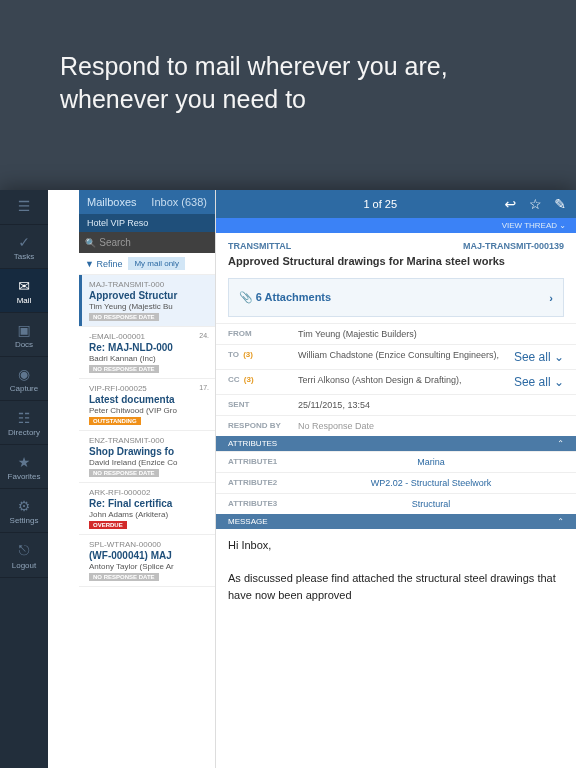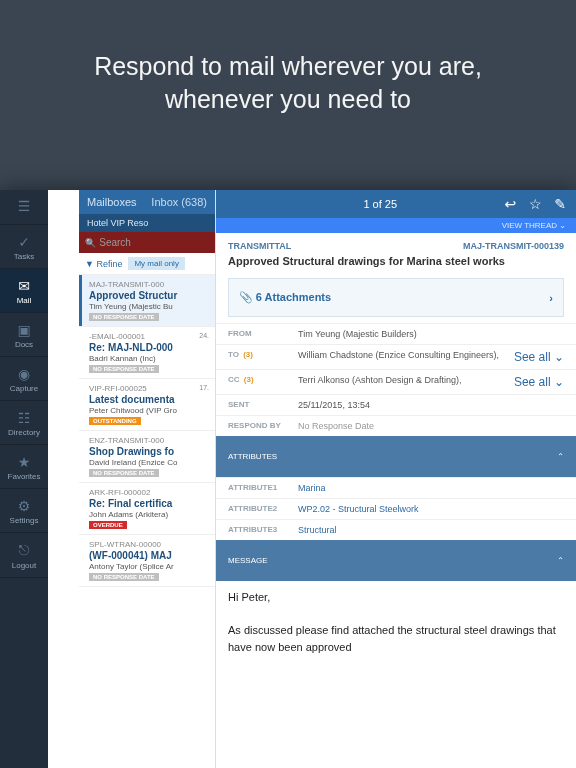--- a/index.html
+++ b/index.html
@@ -1,28 +1,28 @@
 <!DOCTYPE html>
 <html><head>
 <meta charset="utf-8">
 <style>
 * { box-sizing: border-box; margin: 0; padding: 0; font-family: -apple-system, Helvetica, Arial, sans-serif; }
 body { background: #3a4551; width: 576px; height: 768px; overflow: hidden; }
-.hero { text-align: center; color: #f5f5f5; padding: 50px 60px 30px; font-size: 25px; font-weight: 400; line-height: 1.3; }
+.hero { text-align: left; color: #f5f5f5; padding: 50px 60px 30px; font-size: 25px; font-weight: 400; line-height: 1.3; }
 .device { position: absolute; top: 190px; left: 0; width: 576px; height: 578px; display: flex; background: #fff; box-shadow: 0 -2px 20px rgba(0,0,0,.4); }
 .leftbar { width: 48px; background: #222e3b; color: #8fa3b8; font-size: 8px; text-align: center; }
 .leftbar .item { padding: 9px 2px 7px; border-bottom: 1px solid #1a232e; cursor: pointer; }
 .leftbar .item.active { background: #162a3f; color: #fff; }
 .leftbar .glyph { font-size: 14px; display: block; margin-bottom: 2px; color: #5f768f; }
 .leftbar .item.active .glyph { color: #fff; }
 .mailcol { width: 168px; background: #fff; border-right: 1px solid #ddd; display: flex; flex-direction: column; padding-left: 31px; }
 .mailcol .hdr { background: #2d6aa3; color: #c6dcef; font-size: 11px; padding: 6px 8px; display: flex; justify-content: space-between; }
 .mailcol .hdr .mbx { color: #cfe4f6; }
 .mailcol .sub { background: #1f4f7a; color: #dceaf6; font-size: 9px; padding: 4px 8px; }
-.mailcol .srch { padding: 5px 6px; font-size: 10px; color: #999; background: #7f1d1d; }
+.mailcol .srch { padding: 5px 6px; font-size: 10px; color: #999; background: #404040; }
 .mailcol .srch::before { content: "🔍"; font-size: 9px; margin-right: 3px; color: #999; }
 .mailcol .filter { padding: 4px 6px; font-size: 9px; display: flex; gap: 6px; align-items: center; border-bottom: 1px solid #eee; }
 .mailcol .filter .refine { color: #2d6aa3; }
 .mailcol .filter .pill { background: #d2e6f6; color: #2d6aa3; padding: 2px 6px; border-radius: 0; font-size: 8px; }
 .msg { border-bottom: 1px solid #eee; padding: 5px 6px 5px 10px; font-size: 9px; position: relative; overflow: hidden; }
 .msg.sel { background: #eaf2fb; }
 .msg .id { color: #888; font-size: 8px; }
 .msg .date { color: #888; font-size: 7px; float: right; }
 .msg .subj { color: #1f4f7a; font-weight: 600; font-size: 10px; margin: 1px 0; white-space: nowrap; overflow: hidden; }
 .msg .from { color: #555; font-size: 8px; white-space: nowrap; overflow: hidden; }
@@ -38,23 +38,23 @@
 .detail .vt { background: #3b82f6; color: #dceaf6; font-size: 8px; text-align: right; padding: 3px 10px; }
 .detail .meta { padding: 8px 12px 3px; }
 .detail .row1 { display: flex; justify-content: space-between; color: #4b7aa6; font-weight: 700; font-size: 9px; }
 .detail .subjline { font-weight: 700; color: #333; font-size: 11px; margin: 4px 0 8px; }
 .attach { margin: 0 12px 6px; border: 1px solid #d6e2ee; background: #f2f7fb; padding: 12px 10px; display: flex; justify-content: space-between; align-items: center; color: #2d6aa3; font-size: 11px; font-weight: 600; }
 .attach .chev { color: #2d6aa3; font-weight: 700; }
 .kv { padding: 5px 12px; display: flex; border-top: 1px solid #eee; font-size: 9px; }
 .kv .k { width: 70px; color: #9aa4ae; font-weight: 700; font-size: 8px; }
 .kv .k .n { color: #e59a22; font-weight: 700; margin-left: 2px; }
 .kv .v { flex: 1; color: #555; }
-.kv .va { color: #2d6aa3; }
+.kv .va { color: #2d6aa3; text-align: center; }
 .kv .see { color: #2d6aa3; font-size: 12px; }
-.sechdr { background: #4b7aa6; color: #fff; font-size: 8px; padding: 16px 12px; display: flex; justify-content: space-between; }
+.sechdr { background: #4b7aa6; color: #fff; font-size: 8px; padding: 3px 12px; display: flex; justify-content: space-between; }
 .bodytxt { padding: 8px 12px; font-size: 11px; color: #222; font-family: Georgia, serif; line-height: 1.5; }
 </style>
 </head>
 <body>
 
 <div class="hero">Respond to mail wherever you are, whenever you need to</div>
 
 <div class="device">
 
   <div class="leftbar">
@@ -152,18 +152,18 @@
         <div class="kv">
           <span class="k">ATTRIBUTE3</span>
           <span class="v va">Structural</span>
         </div>
       </div>
     <div class="sechdr">
         <span>MESSAGE</span>
         <span>⌃</span>
       </div>
     <div class="bodytxt">
-      <p>Hi Peter,</p><br>
+      <p>Hi Inbox,</p><br>
       <p>As discussed please find attached the structural steel drawings that have now been approved</p><br>
     </div>
   </div>
 
 </div>
 
 </body></html>

